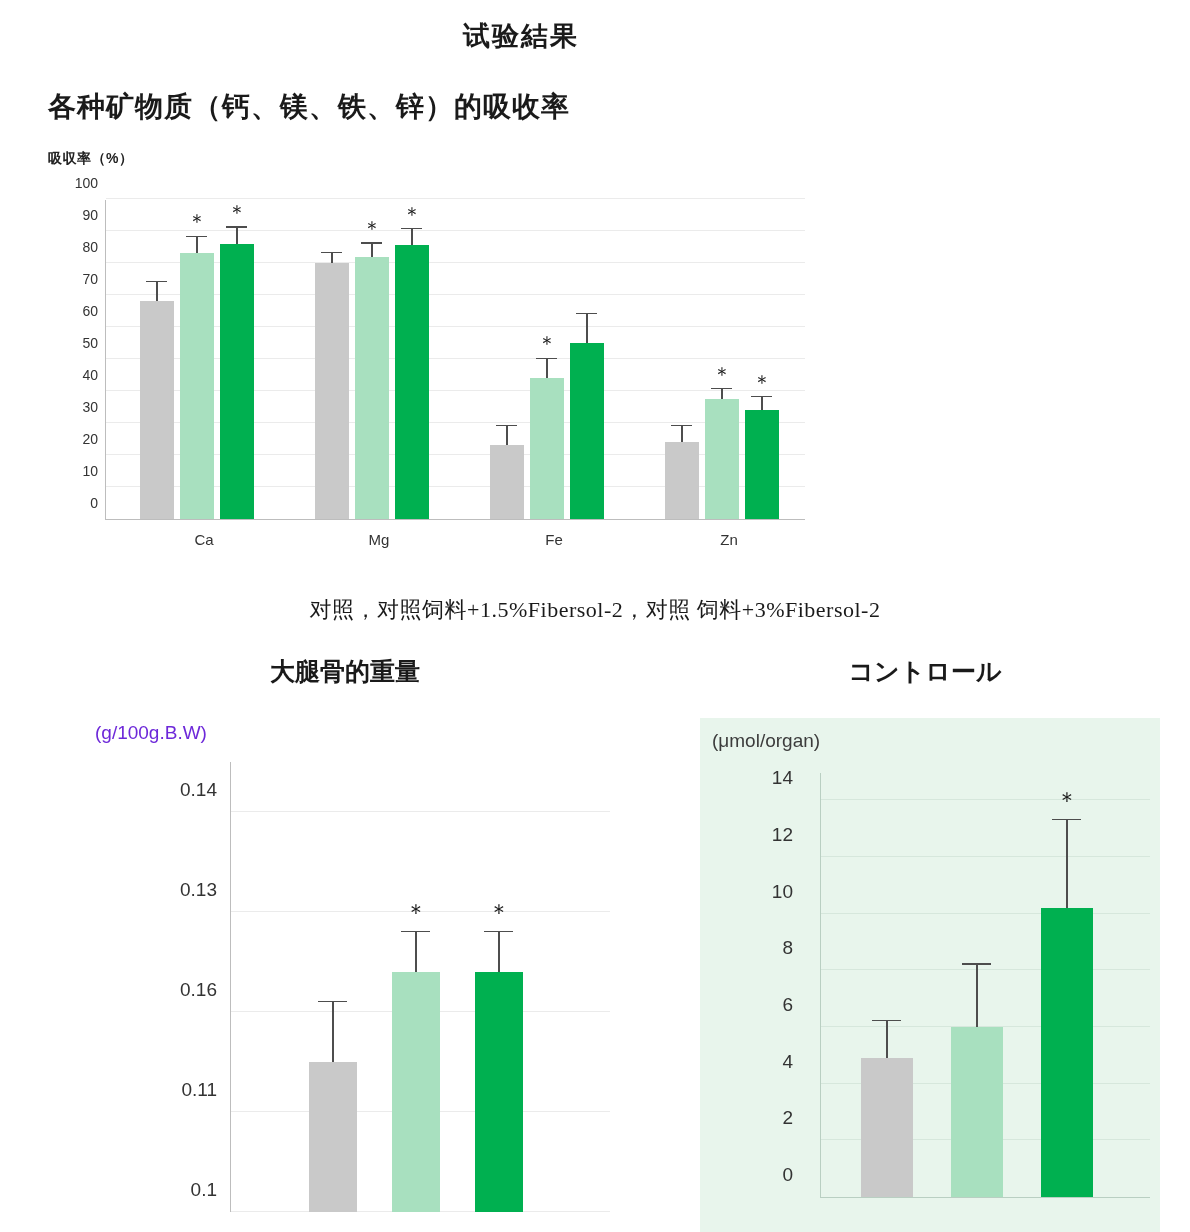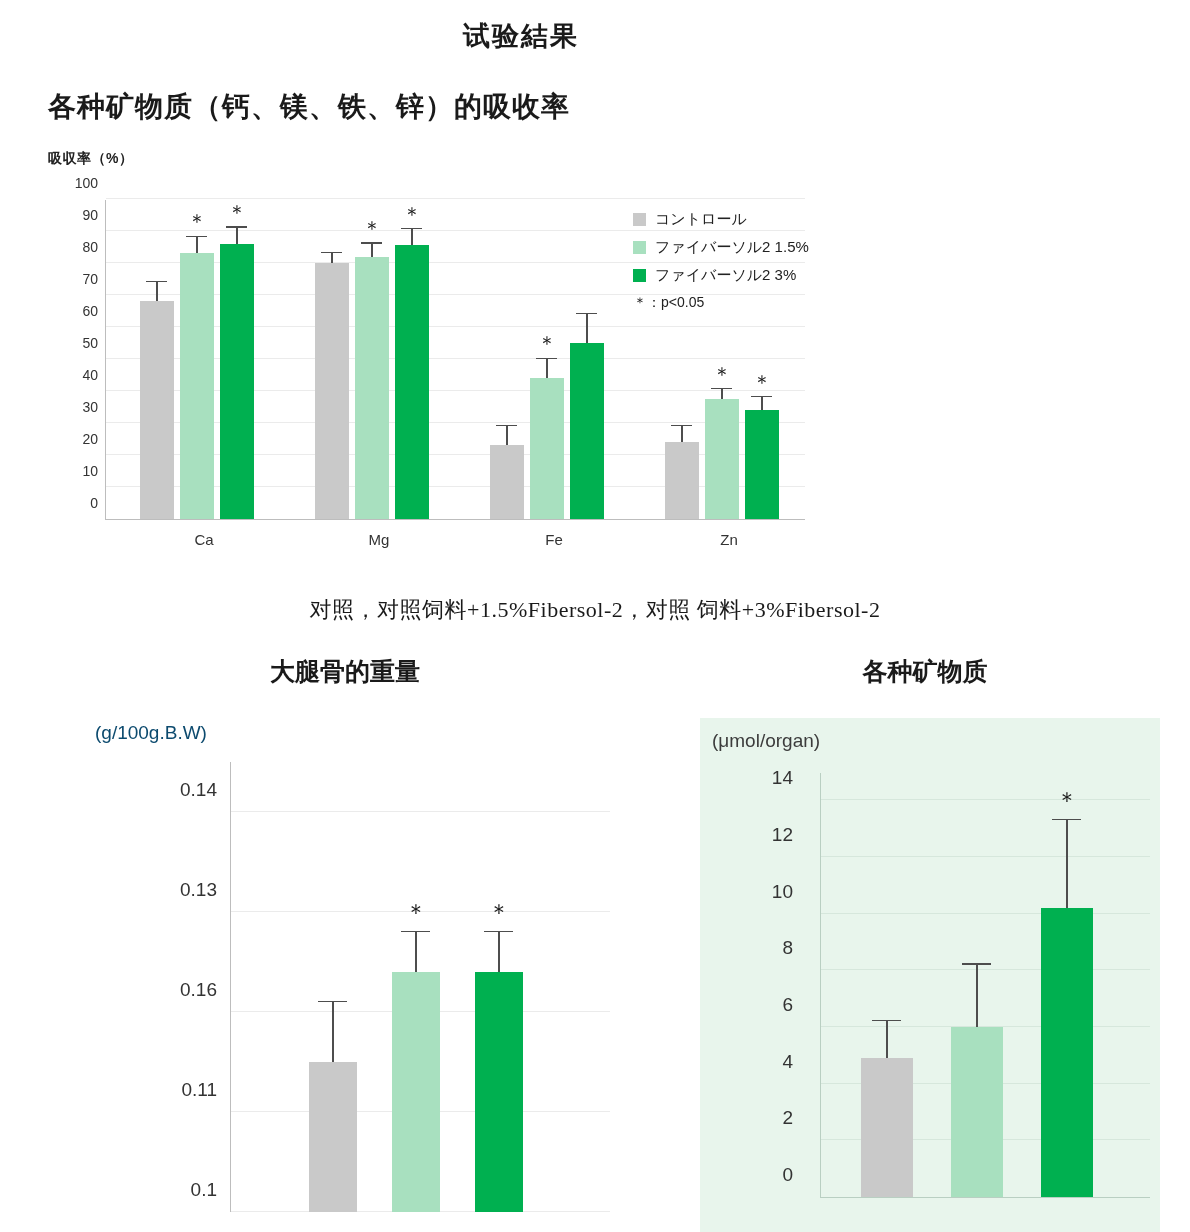--- a/index.html
+++ b/index.html
@@ -186,21 +186,21 @@
     left: 60px;
     top: 710px;
     width: 540px;
     height: 522px;
   }
   #chart2 .unit {
     position: absolute;
     left: 35px;
     top: 12px;
     font-size: 19px;
-    color: #0c4a6e;
+    color: #6d28d9;
   }
   .plot2 {
     position: absolute;
     left: 170px;
     top: 52px;
     width: 380px;
     height: 450px;
     border-left: 1.5px solid #bdbdbd;
     box-sizing: border-box;
   }
@@ -355,41 +355,26 @@
 
       <div class="bar c-3" style="left:96px; width:34px; height:108.8px"></div>
       <div class="err" style="left:112.2px; bottom:108.8px; height:12.8px"></div>
       <div class="errcap" style="left:102px; bottom:121.6px; width:21px"></div>
       <div class="star" style="left:113px; bottom:127px">＊</div>
 
       <div class="grouplabel">Zn</div>
     </div>
   </div>
 
-  <div class="legend1">
-    <div class="legend-row">
-      <span class="swatch c-ctrl"></span>
-      <span>コントロール</span>
-    </div>
-    <div class="legend-row">
-      <span class="swatch c-15"></span>
-      <span>ファイバーソル2 1.5%</span>
-    </div>
-    <div class="legend-row">
-      <span class="swatch c-3"></span>
-      <span>ファイバーソル2 3%</span>
-    </div>
-    <div class="legend-note">＊：p&lt;0.05</div>
-  </div>
 </div>
 
 <div class="caption">对照，对照饲料+1.5%Fibersol-2，对照 饲料+3%Fibersol-2</div>
 
 <div class="sub-title-left">大腿骨的重量</div>
-<div class="sub-title-right">各种矿物质</div>
+<div class="sub-title-right">コントロール</div>
 
 <div id="chart2">
   <div class="unit">(g/100g.B.W)</div>
 
   <div class="plot2">
 
     <div class="gridline" style="bottom:400px"></div>
     <div class="ytick2" style="bottom:400px">0.14</div>
     <div class="gridline" style="bottom:300px"></div>
     <div class="ytick2" style="bottom:300px">0.13</div>

